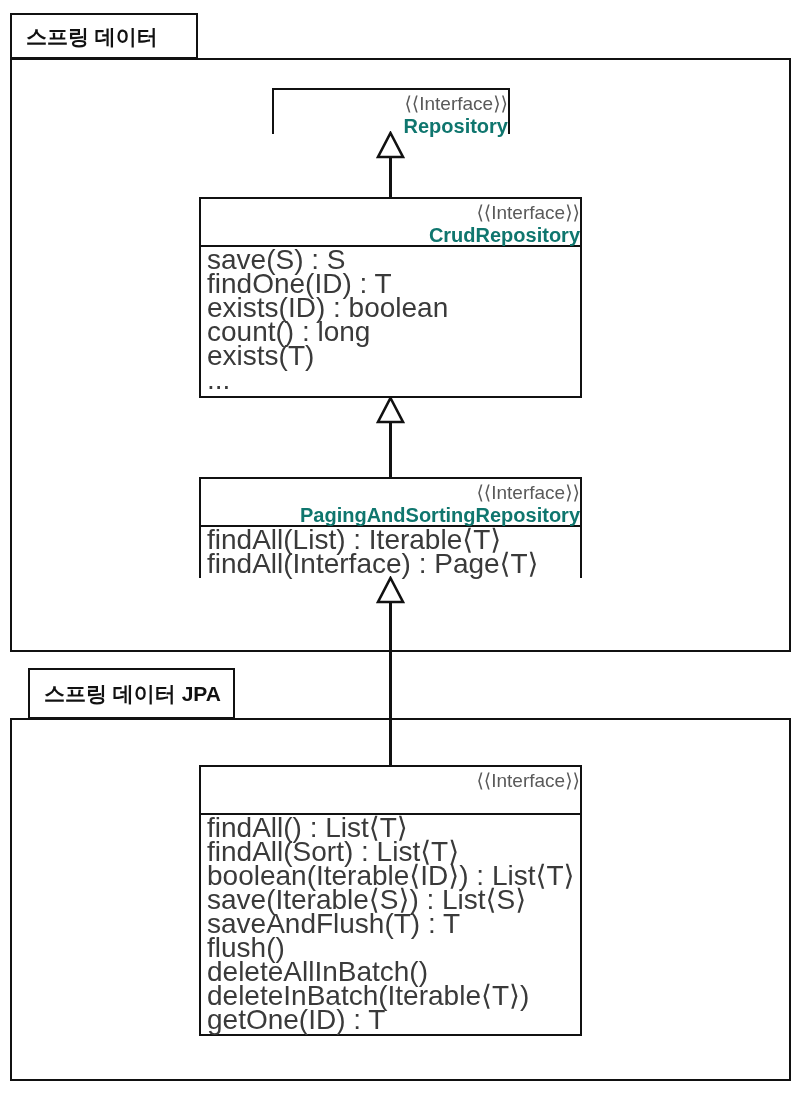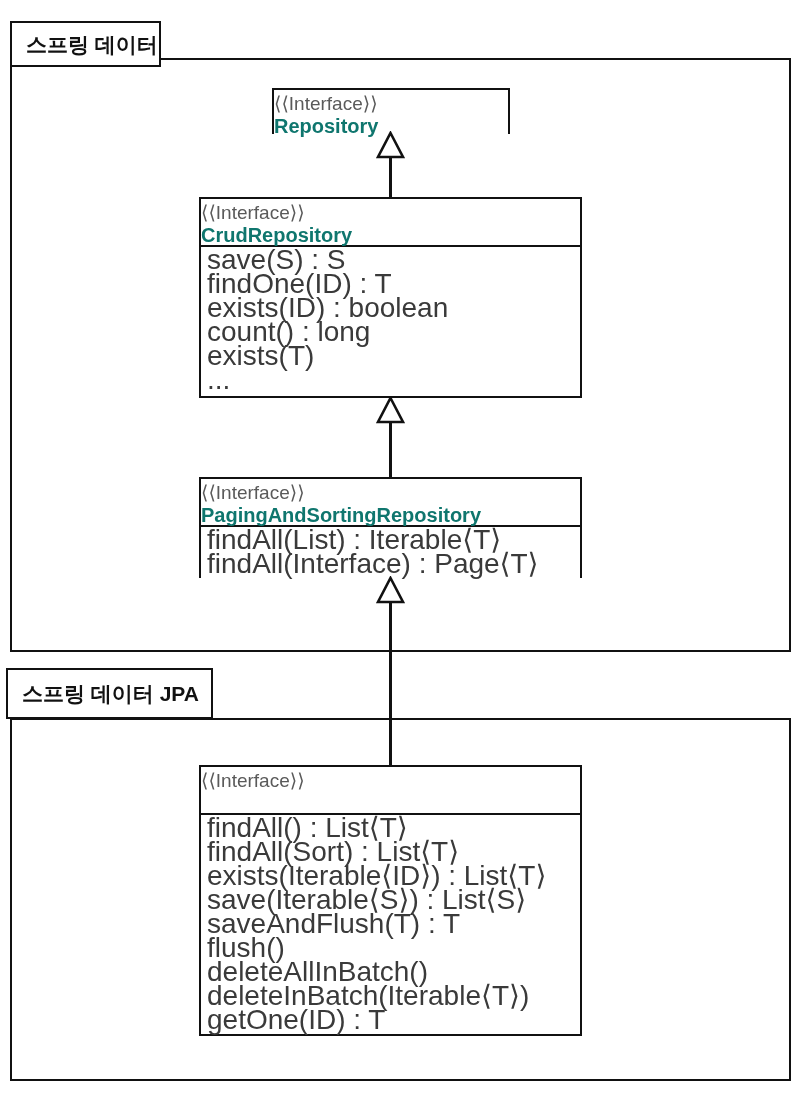--- a/index.html
+++ b/index.html
@@ -56,21 +56,21 @@
   .uml-class {
     position: absolute;
     box-sizing: border-box;
     border: 2px solid #111111;
     background: #ffffff;
     z-index: 4;
   }
   .uml-header {
     box-sizing: border-box;
     padding: 3px 0 1px 0;
-    text-align: left;
+    text-align: right;
     background: #ffffff;
   }
   .uml-header.with-divider {
     border-bottom: 2px solid #111111;
   }
   .uml-stereotype {
     display: block;
     font-size: 19px;
     line-height: 22px;
     color: #5a5a5a;
@@ -110,28 +110,28 @@
     z-index: 5;
   }
   .gen-arrow svg { display: block; }
 </style>
 </head>
 <body>
 
 <div id="diagram">
 
   <div class="package">
-    <div class="package-tab" style="left:10px; top:21px; width:151px; height:46px;">
+    <div class="package-tab" style="left:10px; top:13px; width:188px; height:46px;">
       <span class="package-tab-label">스프링 데이터</span>
     </div>
     <div class="package-body" style="left:10px; top:58px; width:781px; height:594px;"></div>
   </div>
 
   <div class="package">
-    <div class="package-tab" style="left:6px; top:668px; width:207px; height:51px;">
+    <div class="package-tab" style="left:28px; top:668px; width:207px; height:51px;">
       <span class="package-tab-label">스프링 데이터 JPA</span>
     </div>
     <div class="package-body" style="left:10px; top:718px; width:781px; height:363px;"></div>
   </div>
 
   <div class="gen-line" style="left:389px; top:155px; height:46px;"></div>
   <div class="gen-arrow" style="left:376px; top:131px;">
     <svg width="29" height="28" viewBox="0 0 29 28">
       <polygon points="14.5,2 27,26 2,26" fill="#ffffff" stroke="#111111" stroke-width="2.6" stroke-linejoin="miter"></polygon>
     </svg>
@@ -184,21 +184,21 @@
     </div>
   </div>
 
   <div class="uml-class" style="left:199px; top:765px; width:383px; height:271px;">
     <div class="uml-header with-divider" style="height:48px;">
       <span class="uml-stereotype">⟨⟨Interface⟩⟩</span>
     </div>
     <div class="uml-methods">
       <span class="uml-method">findAll() : List⟨T⟩</span>
       <span class="uml-method">findAll(Sort) : List⟨T⟩</span>
-      <span class="uml-method">exists(Iterable⟨ID⟩) : List⟨T⟩</span>
+      <span class="uml-method">boolean(Iterable⟨ID⟩) : List⟨T⟩</span>
       <span class="uml-method">save(Iterable⟨S⟩) : List⟨S⟩</span>
       <span class="uml-method">saveAndFlush(T) : T</span>
       <span class="uml-method">flush()</span>
       <span class="uml-method">deleteAllInBatch()</span>
       <span class="uml-method">deleteInBatch(Iterable⟨T⟩)</span>
       <span class="uml-method">getOne(ID) : T</span>
     </div>
   </div>
 
 </div>

